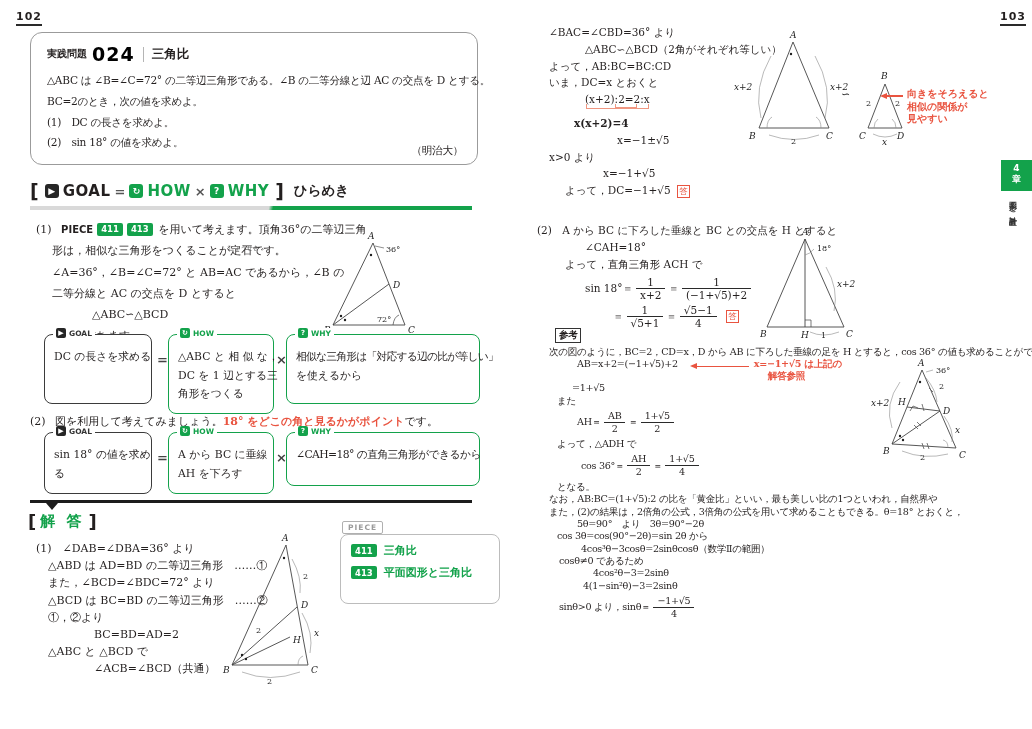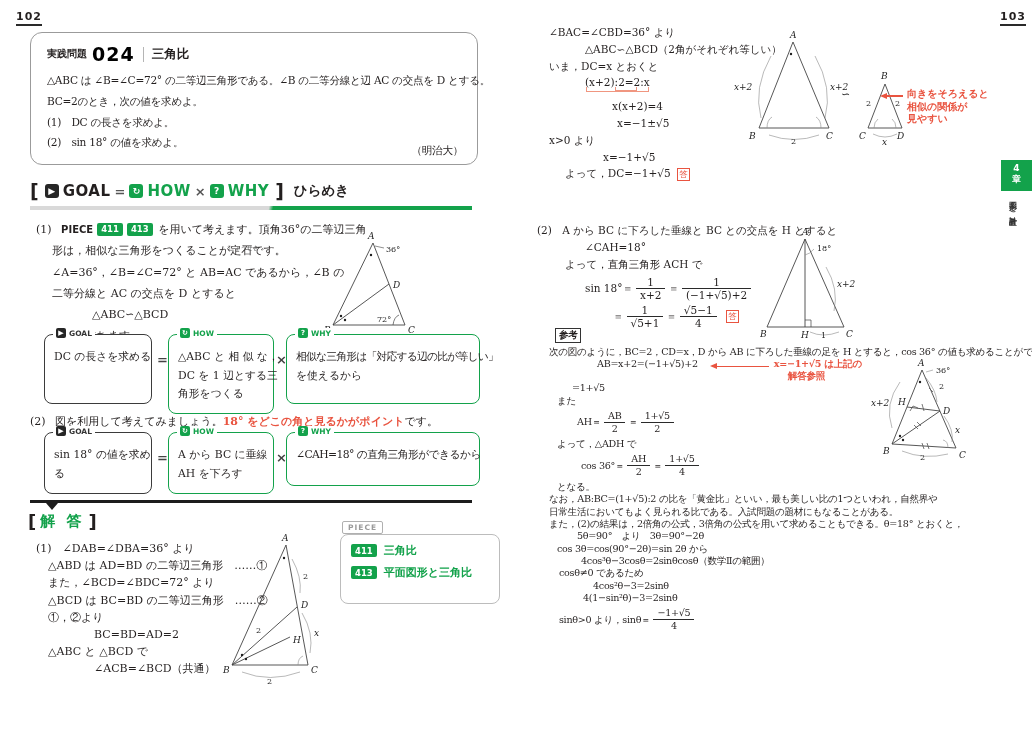--- a/index.html
+++ b/index.html
@@ -282,29 +282,30 @@
 <div class="abs pagenum" style="left:1000px;top:10px;">103</div>
 <div class="abs chaptab" style="left:1001px;top:160px;width:31px;height:28px;">
   <div>4</div>
   <div>章</div>
 </div>
 <div class="abs chaptitle" style="left:1006px;top:195px;">図形と計量</div>
 
 <div class="abs rp" style="left:537px;top:24px;">
   <div class="ln" style="margin-left:12px;">∠BAC=∠CBD=36° より</div>
   <div class="ln" style="margin-left:48px;">△ABC∽△BCD（2角がそれぞれ等しい）</div>
+  <div class="ln" style="margin-left:12px;">よって，AB:BC=BC:CD</div>
   <div class="ln" style="margin-left:12px;">いま，DC=x とおくと</div>
   <div class="ln" style="margin-left:48px;margin-bottom:7px;">
     <span class="propwrap">
       <span>(x+2):2=2:x</span>
       <span class="brk" style="left:1px;right:1px;top:13px;"></span>
       <span class="brk" style="left:30px;width:20px;top:13px;height:3px;"></span>
     </span>
   </div>
-  <div class="ln" style="margin-left:75px;">x(x+2)=4</div>
+  <div class="ln" style="margin-left:37px;font-weight:bold;">x(x+2)=4</div>
   <div class="ln" style="margin-left:80px;">x=−1±√5</div>
   <div class="ln" style="margin-left:12px;">x&gt;0 より</div>
   <div class="ln" style="margin-left:66px;">x=−1+√5</div>
   <div class="ln" style="margin-left:28px;"><span>よって，DC=−1+√5</span><span class="ansmark">答</span></div>
 </div>
 
 <svg class="abs" style="left:733px;top:26px;" width="215" height="120" viewBox="0 0 215 120">
   <g fill="none" stroke="#444" stroke-width="0.9">
     <path d="M60,16 L26,102 L96,102 Z"></path>
     <path d="M152,58 L135,102 L169,102 Z"></path>
@@ -394,21 +395,21 @@
   <text class="pt" x="77" y="60">x+2</text>
   <text class="pt" x="0" y="110">B</text>
   <text class="pt" x="41" y="111">H</text>
   <text class="ms" x="61" y="111">1</text>
   <text class="pt" x="86" y="110">C</text>
 </svg>
 
 <div class="abs sank" style="left:537px;top:328px;width:460px;">
   <div style="margin-left:18px;"><span class="sanktab">参考</span></div>
   <div class="ln" style="margin-left:12px;">次の図のように，BC=2，CD=x，D から AB に下ろした垂線の足を H とすると，cos 36° の値も求めることができる。</div>
-  <div class="ln" style="margin-left:60px;display:flex;align-items:flex-start;">
+  <div class="ln" style="margin-left:40px;display:flex;align-items:flex-start;">
     <span>AB=x+2=(−1+√5)+2</span>
     <span class="arrowL" style="margin:5px 5px 0 12px;">
         <span class="head"></span>
         <span class="shaft" style="width:52px;"></span>
       </span>
     <span class="rednote">
       <div>x=−1+√5 は上記の</div>
       <div style="margin-left:14px;">解答参照</div>
     </span>
   </div>
@@ -434,21 +435,20 @@
         <span class="fd">2</span>
       </span>
     <span>＝</span>
     <span class="frac">
         <span class="fn">1+√5</span>
         <span class="fd">4</span>
       </span>
   </div>
   <div class="ln" style="margin-left:20px;">となる。</div>
   <div class="ln" style="margin-left:12px;">なお，AB:BC=(1+√5):2 の比を「黄金比」といい，最も美しい比の1つといわれ，自然界や</div>
-  <div class="ln" style="margin-left:12px;">日常生活においてもよく見られる比である。入試問題の題材にもなることがある。</div>
   <div class="ln" style="margin-left:12px;">また，(2)の結果は，2倍角の公式，3倍角の公式を用いて求めることもできる。θ=18° とおくと，</div>
   <div class="ln" style="margin-left:40px;">5θ=90°　より　3θ=90°−2θ</div>
   <div class="ln" style="margin-left:20px;">cos 3θ=cos(90°−2θ)=sin 2θ から</div>
   <div class="ln" style="margin-left:44px;">4cos³θ−3cosθ=2sinθcosθ（数学Ⅱの範囲）</div>
   <div class="ln" style="margin-left:22px;">cosθ≠0 であるため</div>
   <div class="ln" style="margin-left:56px;">4cos²θ−3=2sinθ</div>
   <div class="ln" style="margin-left:46px;">4(1−sin²θ)−3=2sinθ</div>
   <div class="frow" style="margin-left:22px;">
     <span>sinθ&gt;0 より，sinθ＝</span>
     <span class="frac">

